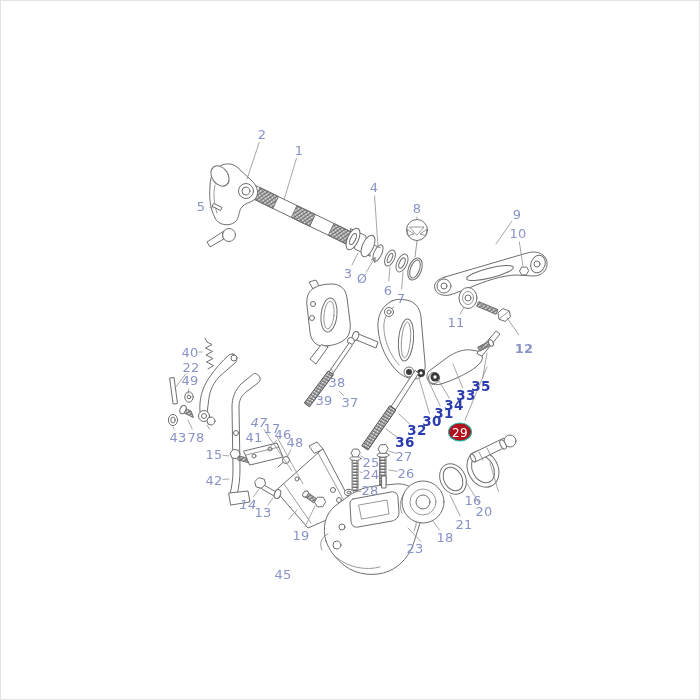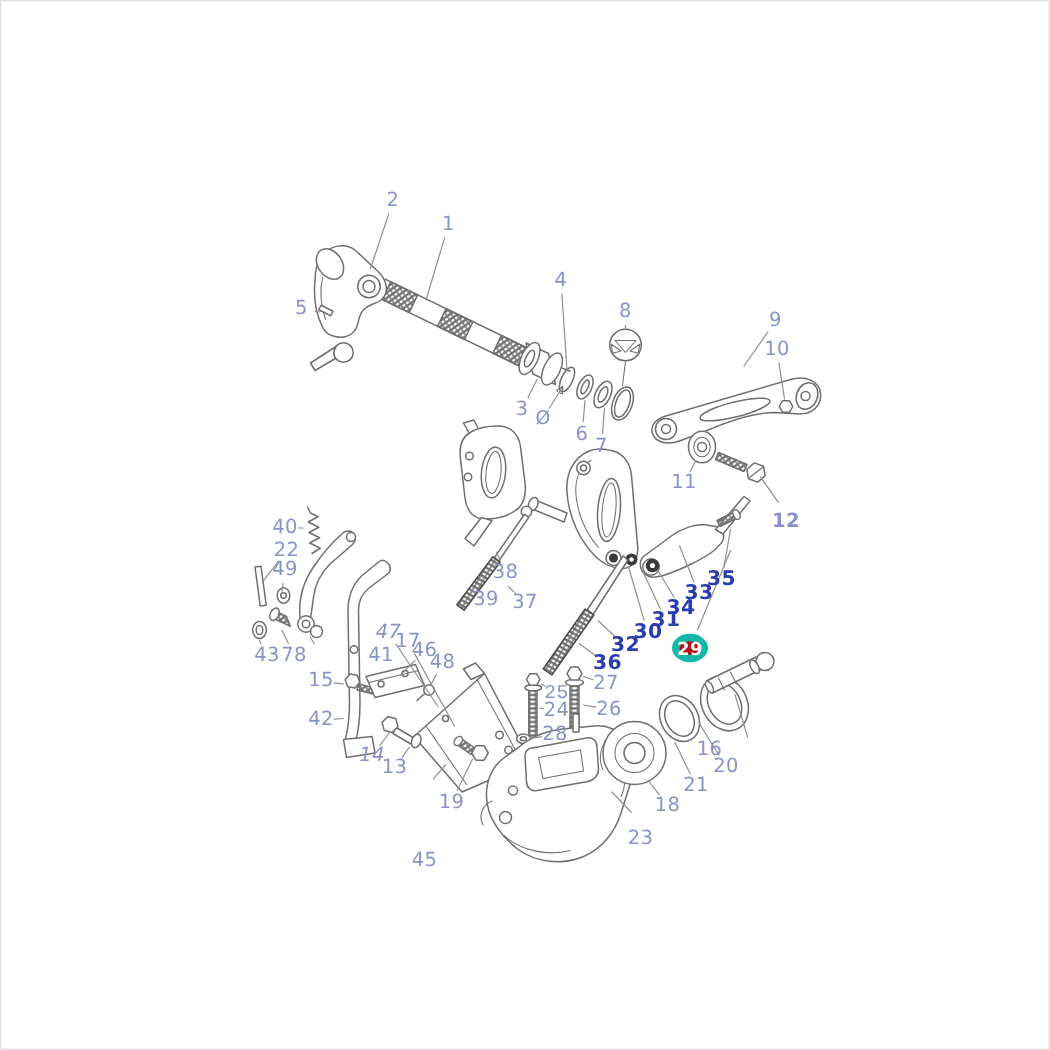--- a/index.html
+++ b/index.html
@@ -11,21 +11,21 @@
   #art .th{fill:url(#threadH);}
   #art .td{fill:url(#threadD);stroke:#4a4a4a;}
   #art .d{fill:#3a3a3a;stroke:none;}
   #art .w{fill:#ffffff;stroke:none;}
   #art .thin{stroke-width:0.7;}
   #leader-lines line{stroke:#909090;stroke-width:0.8;}
   #labels-layer{position:absolute;left:0;top:0;width:700px;height:700px;pointer-events:none;}
   .lbl{position:absolute;transform:translate(-50%,-50%);font-size:13px;color:#8a93c8;letter-spacing:.3px;line-height:1;pointer-events:auto;cursor:pointer;}
   .lbl.bold{font-weight:bold;color:#2b3cae;font-size:13.5px;}
   .lbl.dia{font-size:12.5px;}
-  .lbl.badge{background:#b1121d;color:#ffffff;font-weight:bold;font-size:12px;width:24px;height:19px;border-radius:50%;display:flex;align-items:center;justify-content:center;border:5px solid #14b8a6;box-sizing:border-box;}
+  .lbl.badge{background:#b1121d;color:#ffffff;font-weight:normal;font-size:12px;width:24px;height:19px;border-radius:50%;display:flex;align-items:center;justify-content:center;border:1px solid #14b8a6;box-sizing:border-box;}
 </style>
 </head>
 <body>
 
 <div class="page">
   <svg id="art" width="700" height="700" viewBox="0 0 700 700">
     <defs>
       <pattern id="knurl" width="3" height="3" patternUnits="userSpaceOnUse" patternTransform="rotate(55)">
         <rect width="3" height="3" fill="#e2e2e2" stroke="none"></rect>
         <line x1="0.5" y1="0" x2="0.5" y2="3" stroke="#7d7d7d" stroke-width="1"></line>
@@ -363,30 +363,30 @@
       <div class="lbl bold" style="left: 404px; top: 442px;">36</div>
       <div class="lbl" style="left: 177px; top: 436px;">43</div>
       <div class="lbl" style="left: 195px; top: 436px;">78</div>
       <div class="lbl" style="left: 213px; top: 436px; margin-left: 40px;">41</div>
       <div class="lbl" style="left: 213px; top: 453px;">15</div>
       <div class="lbl" style="left: 213px; top: 479px;">42</div>
       <div class="lbl" style="left: 258px; top: 421px; font-style: italic;">47</div>
       <div class="lbl" style="left: 271px; top: 427px;">17</div>
       <div class="lbl" style="left: 282px; top: 433px;">46</div>
       <div class="lbl" style="left: 294px; top: 441px;">48</div>
-      <div class="lbl" style="left: 370px; top: 461px; font-family: Liberation Mono, monospace;">25</div>
+      <div class="lbl" style="left: 370px; top: 461px;">25</div>
       <div class="lbl" style="left: 370px; top: 473px;">24</div>
       <div class="lbl" style="left: 403px; top: 455px;">27</div>
       <div class="lbl" style="left: 405px; top: 472px;">26</div>
       <div class="lbl" style="left: 369px; top: 489px;">28</div>
       <div class="lbl" style="left: 247px; top: 503px; font-style: italic;">14</div>
       <div class="lbl" style="left: 262px; top: 511px;">13</div>
       <div class="lbl" style="left: 282px; top: 525px; margin-top: 48px;">45</div>
       <div class="lbl" style="left: 300px; top: 534px;">19</div>
-      <div class="lbl" style="left: 426px; top: 547px; margin-top: 11px;">23</div>
+      <div class="lbl" style="left: 414px; top: 547px;">23</div>
       <div class="lbl" style="left: 444px; top: 536px;">18</div>
       <div class="lbl" style="left: 463px; top: 523px;">21</div>
       <div class="lbl" style="left: 483px; top: 510px;">20</div>
       <div class="lbl" style="left: 472px; top: 499px;">16</div>
       <div class="lbl dia" style="left: 361px; top: 278px;">Ø</div>
       <div class="lbl badge" style="left: 459px; top: 431px;">29</div>
     </div>
 </div>
 
 </body></html>

